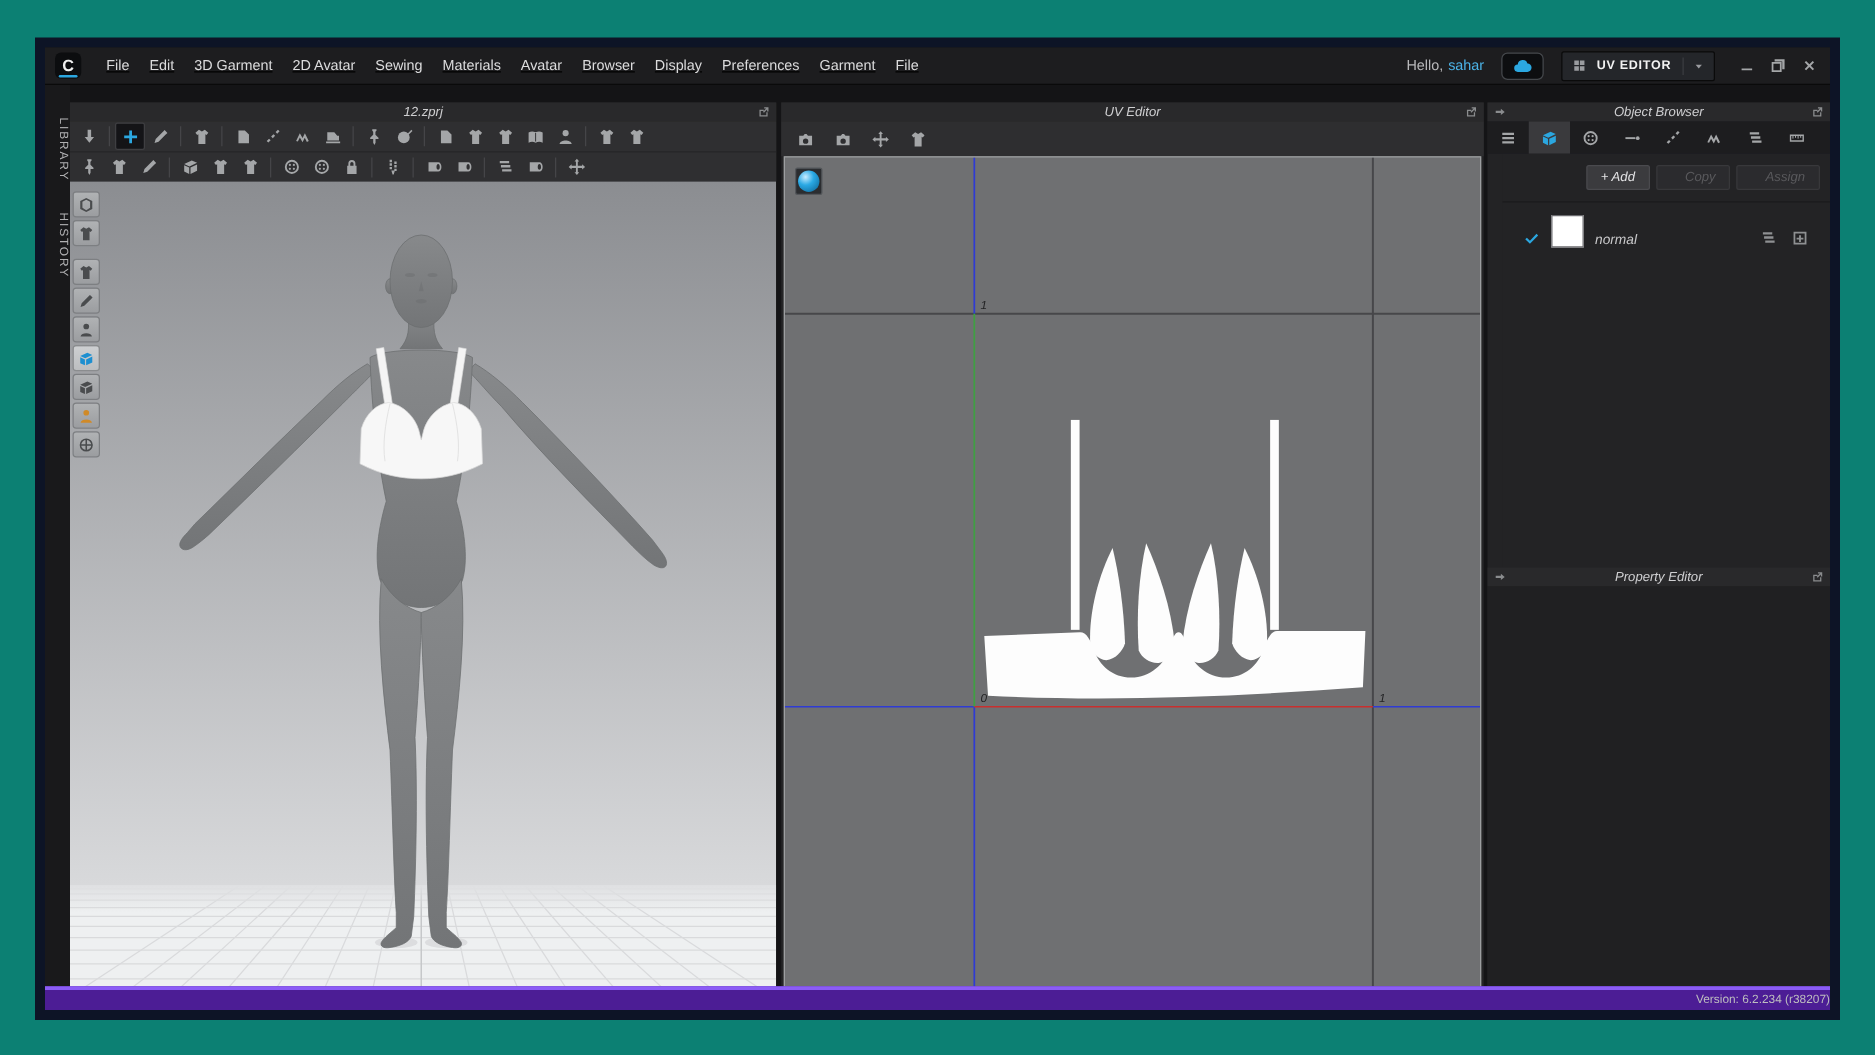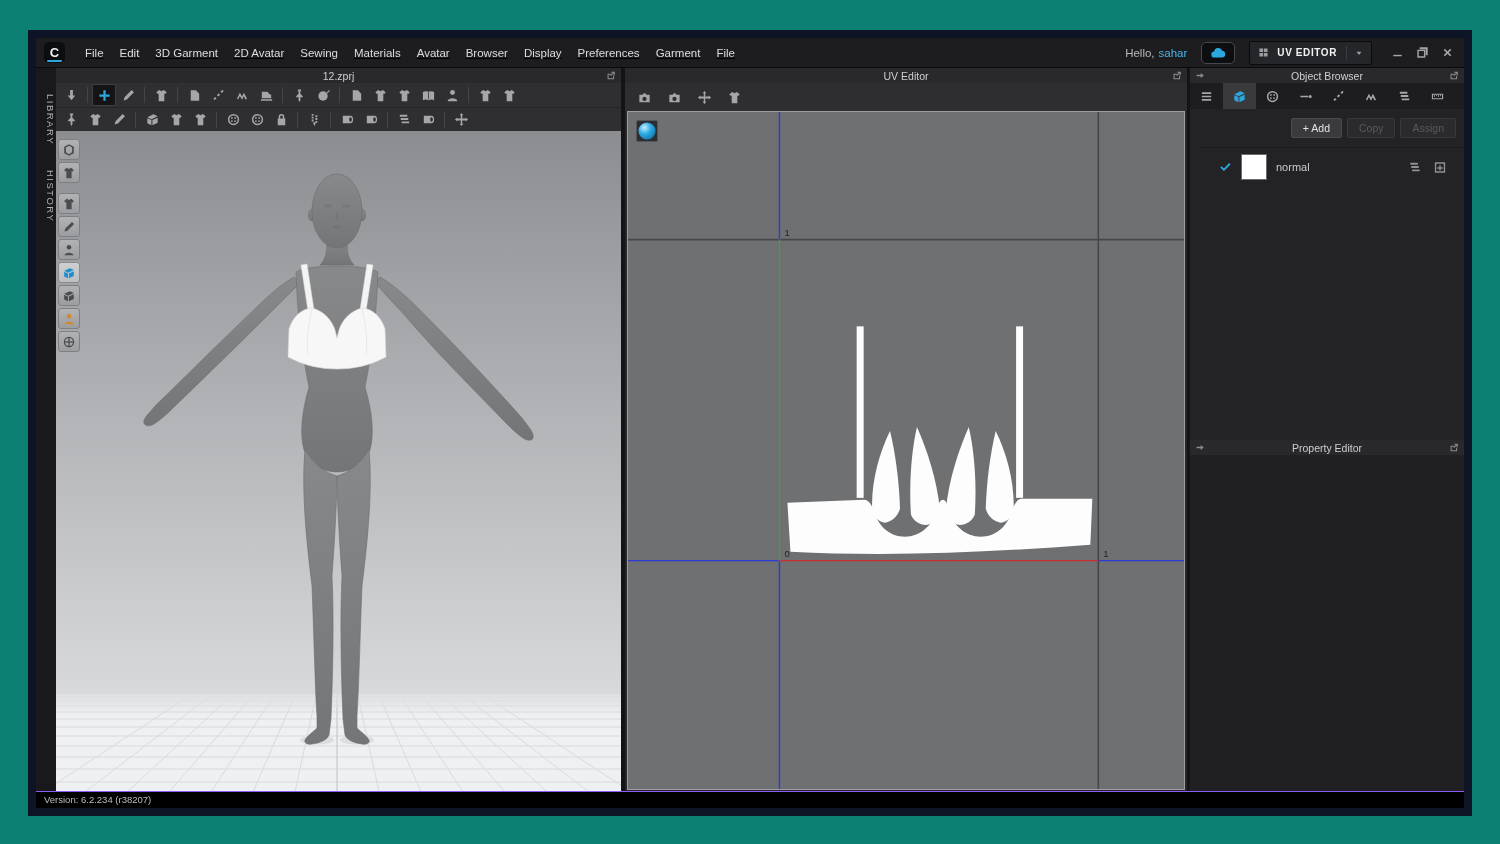--- a/index.html
+++ b/index.html
@@ -42,21 +42,21 @@
   .tsep{width:1px;height:16px;background:#454548;margin:0 4px;flex:none;}
   .tgap{height:6px;flex:none;}
 
   
   .main{position:absolute;left:0;top:30px;right:0;bottom:16px;}
   .strip{position:absolute;left:0;top:0;bottom:0;width:20px;background:#19191b;}
   .vlabel{position:absolute;left:0;width:20px;text-align:center;writing-mode:vertical-rl;
           font-size:9.5px;letter-spacing:1.5px;color:#b0b0b2;}
   .vlabel.lib{top:26px;} .vlabel.hist{top:102px;}
 
-  .panel{position:absolute;top:0;bottom:0;background:#252527;}
+  .panel{position:absolute;top:14px;bottom:0;background:#252527;font-style:italic;}
   .ptitle{height:15px;background:#29292b;position:relative;display:flex;align-items:center;justify-content:center;}
   .ptitle .ttext{font-size:10.5px;color:#cfcfd1;}
   .popout{position:absolute;right:4px;top:2px;width:12px;height:11px;color:#8a8c8e;}
   .collapse{position:absolute;left:4px;top:2px;width:12px;height:11px;color:#8a8c8e;}
 
   
   .p3d{left:20px;width:565px;}
   .tb3d{height:24px;background:#2f2f31;display:flex;align-items:center;padding-left:3px;box-sizing:border-box;}
   .tb3d.r2{border-top:1px solid #262628;}
   .view3d{position:absolute;left:0;right:0;top:63px;bottom:0;overflow:hidden;}
@@ -81,32 +81,32 @@
 
   
   .pright{left:1154px;right:0;background:#232325;}
   .obtabs{height:26px;background:#1d1d1f;display:flex;align-items:stretch;}
   .obtabs .tbtn{width:33px;height:26px;border-radius:0;}
   .obtabs .tbtn.active{background:#3a3a3d;border-color:transparent;}
   .obbody{position:absolute;left:0;right:0;top:41px;height:331px;background:#232325;margin-left:12px;}
   .obbtns{display:flex;justify-content:flex-end;gap:5px;padding:9px 8px 7px;}
   .btn{height:18px;line-height:18px;padding:0 11px;font-size:10.5px;border-radius:2px;
        background:#3b3b3e;color:#e4e4e6;border:1px solid #4a4a4e;}
-  .btn.disabled{background:#2b2b2e;color:#59595c;border-color:#38383b;}
+  .btn.disabled{background:#2b2b2e;color:#59595c;border-color:#38383b;padding-left:22px;}
   .obdiv{border-top:1px solid #1b1b1d;margin:2px 0;}
-  .obitem{display:flex;align-items:center;height:34px;padding:0 16px;gap:9px;}
+  .obitem{display:flex;align-items:flex-end;height:34px;padding:0 16px;gap:9px;}
   .obitem .check{width:14px;height:14px;color:#2ba7e0;flex:none;}
   .swatch{width:24px;height:24px;background:#ffffff;border:1px solid #6a6a6e;flex:none;}
   .obitem .iname{font-size:11px;color:#c9c9cb;flex:1;}
   .mini{width:16px;height:15px;color:#8e9092;}
   .pe-title{position:absolute;left:0;right:0;top:372px;justify-content:center;}
   .pe-body{position:absolute;left:0;right:0;top:387px;bottom:0;background:#202022;}
 
-  .status{position:absolute;left:0;right:0;bottom:0;height:16px;background:#000000;
-          border-top:1px solid #8b5cf6;}
+  .status{position:absolute;left:0;right:0;bottom:0;height:16px;background:#4c1d95;
+          border-top:3px solid #8b5cf6;text-align:right;}
   .status .vtext{font-size:9.5px;color:#bdbdbf;line-height:16px;padding-left:8px;}
 </style>
 </head>
 <body>
 
 <svg width="0" height="0" style="position:absolute" aria-hidden="true">
   <defs>
     <symbol id="sym-min" viewBox="0 0 16 16">
         <path fill="currentColor" d="M3.5 10.5h9V12h-9z"></path>
       </symbol>

